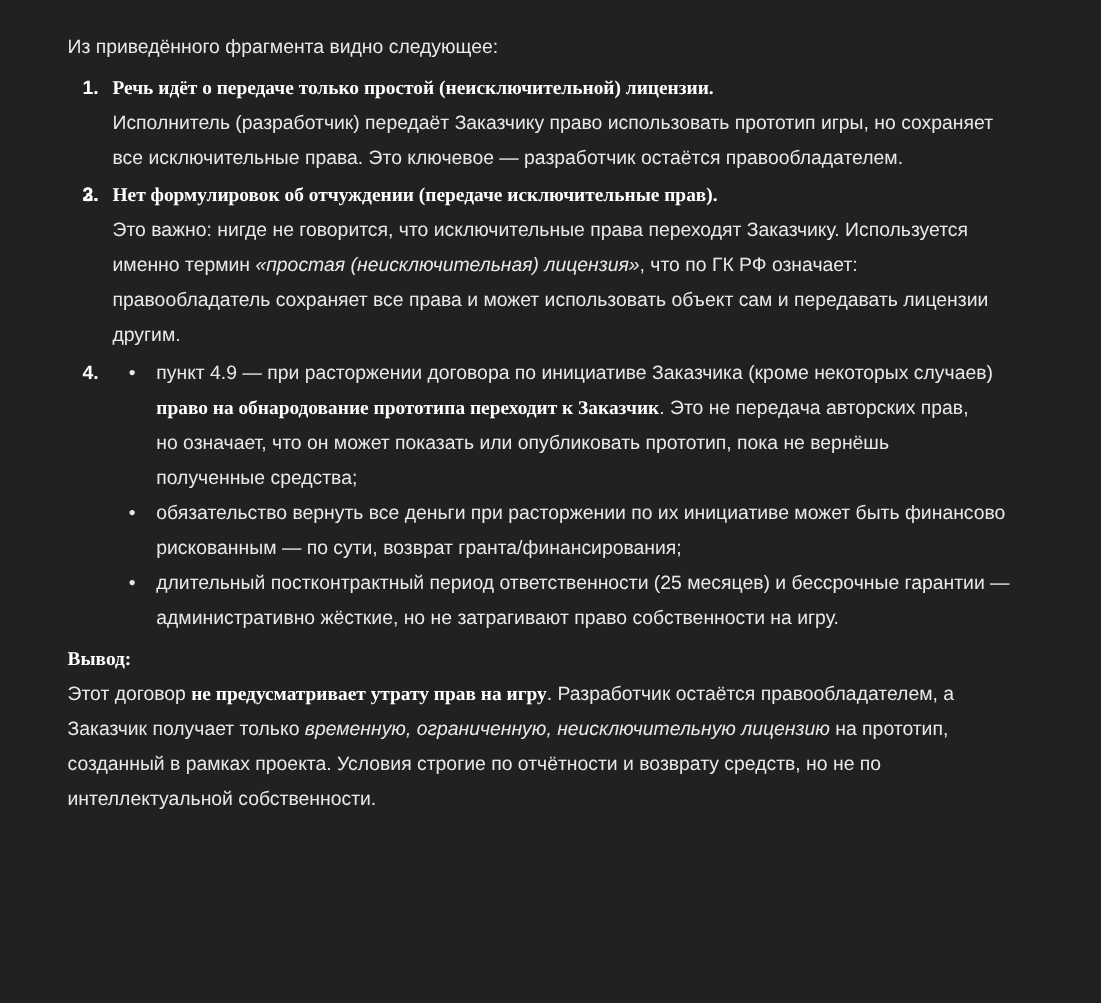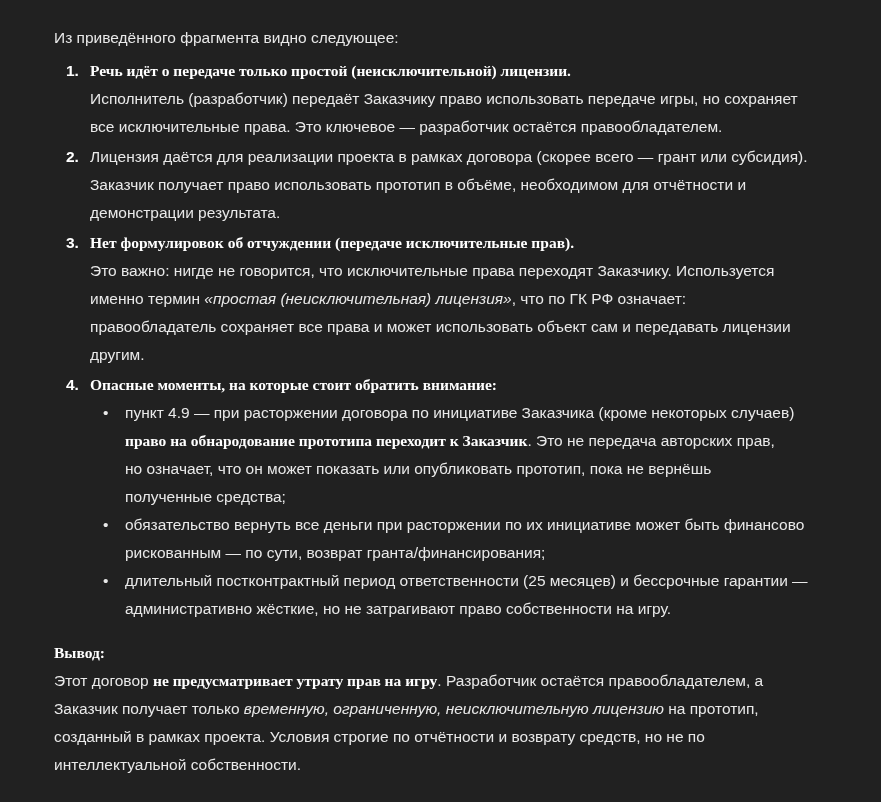--- a/index.html
+++ b/index.html
@@ -56,58 +56,54 @@
     position: relative;
     padding-left: 35px;
   }
   .bdot {
     position: absolute;
     left: 13px;
     top: 0;
     color: #e9e9e9;
   }
   .conclusion-heading {
-    margin-top: 16px;
+    margin-top: 5px;
   }
 </style>
 </head>
 <body>
 
 <div class="message">
 
   <p class="para intro">Из приведённого фрагмента видно следующее:</p>
 
   <div class="olist">
 
     <div class="oitem">
       <span class="num">1.</span>
       <p class="para"><strong>Речь идёт о передаче только простой (неисключительной) лицензии.</strong></p>
-      <p class="para">Исполнитель (разработчик) передаёт Заказчику право использовать передаче игры, но сохраняет
+      <p class="para">Исполнитель (разработчик) передаёт Заказчику право использовать прототип игры, но сохраняет
 все исключительные права. Это ключевое — разработчик остаётся правообладателем.</p>
     </div>
 
     <div class="oitem">
       <span class="num">2.</span>
-      <p class="para">Лицензия даётся для реализации проекта в рамках договора (скорее всего — грант или субсидия).
-Заказчик получает право использовать прототип в объёме, необходимом для отчётности и
-демонстрации результата.</p>
     </div>
 
     <div class="oitem">
       <span class="num">3.</span>
       <p class="para"><strong>Нет формулировок об отчуждении (передаче исключительные прав).</strong></p>
       <p class="para"><span>Это важно: нигде не говорится, что исключительные права переходят Заказчику. Используется
 именно термин </span><em>«простая (неисключительная) лицензия»</em><span>, что по ГК РФ означает:
 правообладатель сохраняет все права и может использовать объект сам и передавать лицензии
 другим.</span></p>
     </div>
 
     <div class="oitem">
       <span class="num">4.</span>
-      <p class="para"><strong>Опасные моменты, на которые стоит обратить внимание:</strong></p>
 
       <div class="blist">
 
         <div class="bitem">
           <span class="bdot">•</span>
           <p class="para"><span>пункт 4.9 — при расторжении договора по инициативе Заказчика (кроме некоторых случаев)
 </span><strong>право на обнародование прототипа переходит к Заказчик</strong><span>. Это не передача авторских прав,
 но означает, что он может показать или опубликовать прототип, пока не вернёшь
 полученные средства;</span></p>
         </div>

